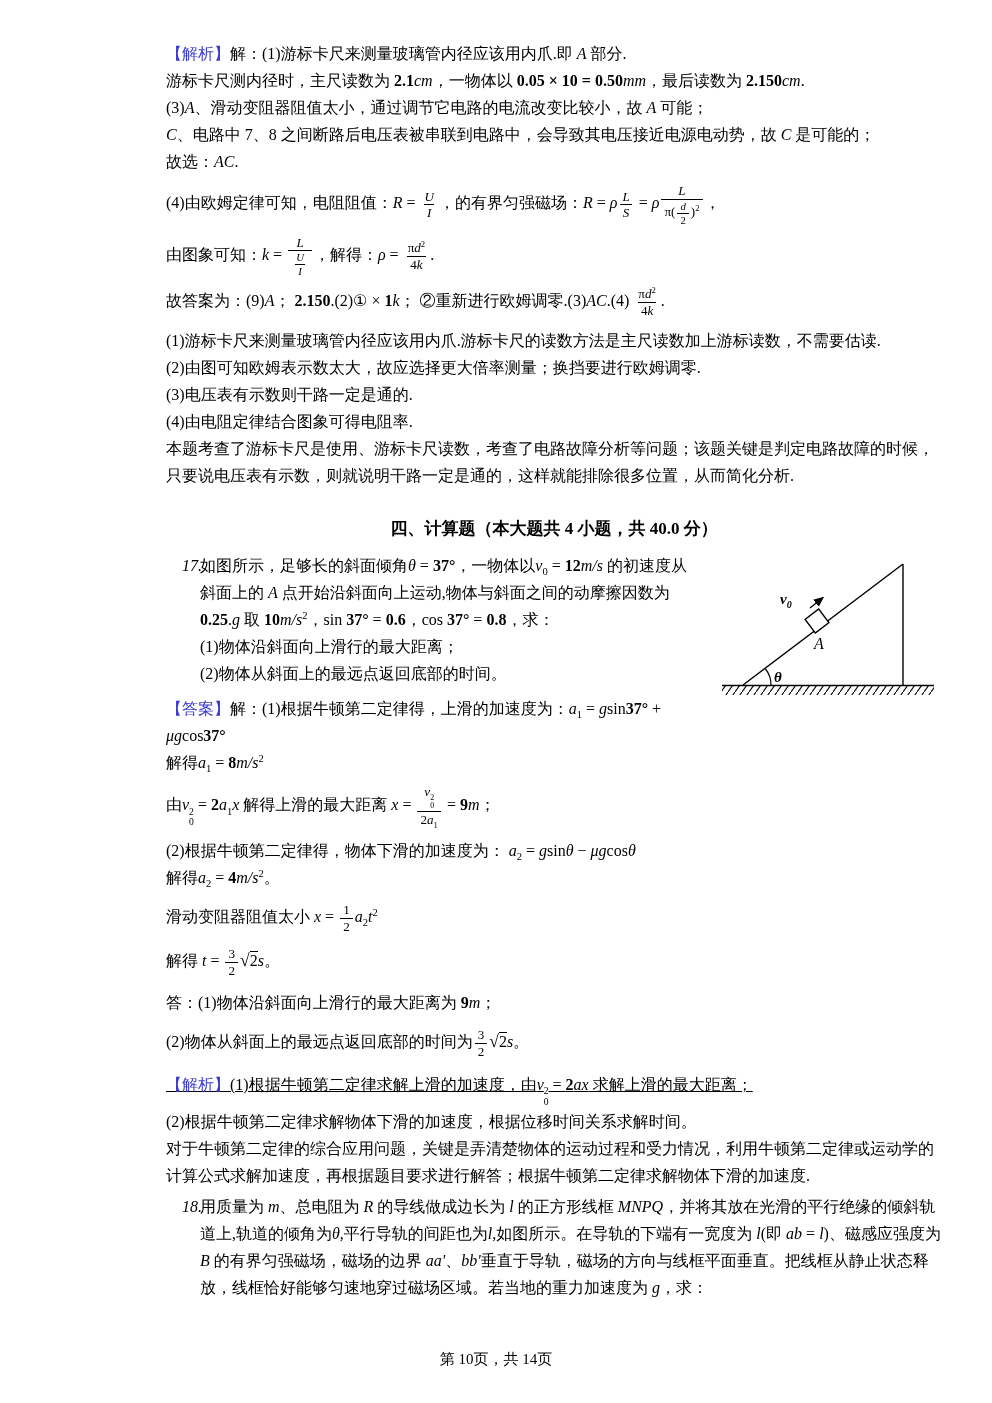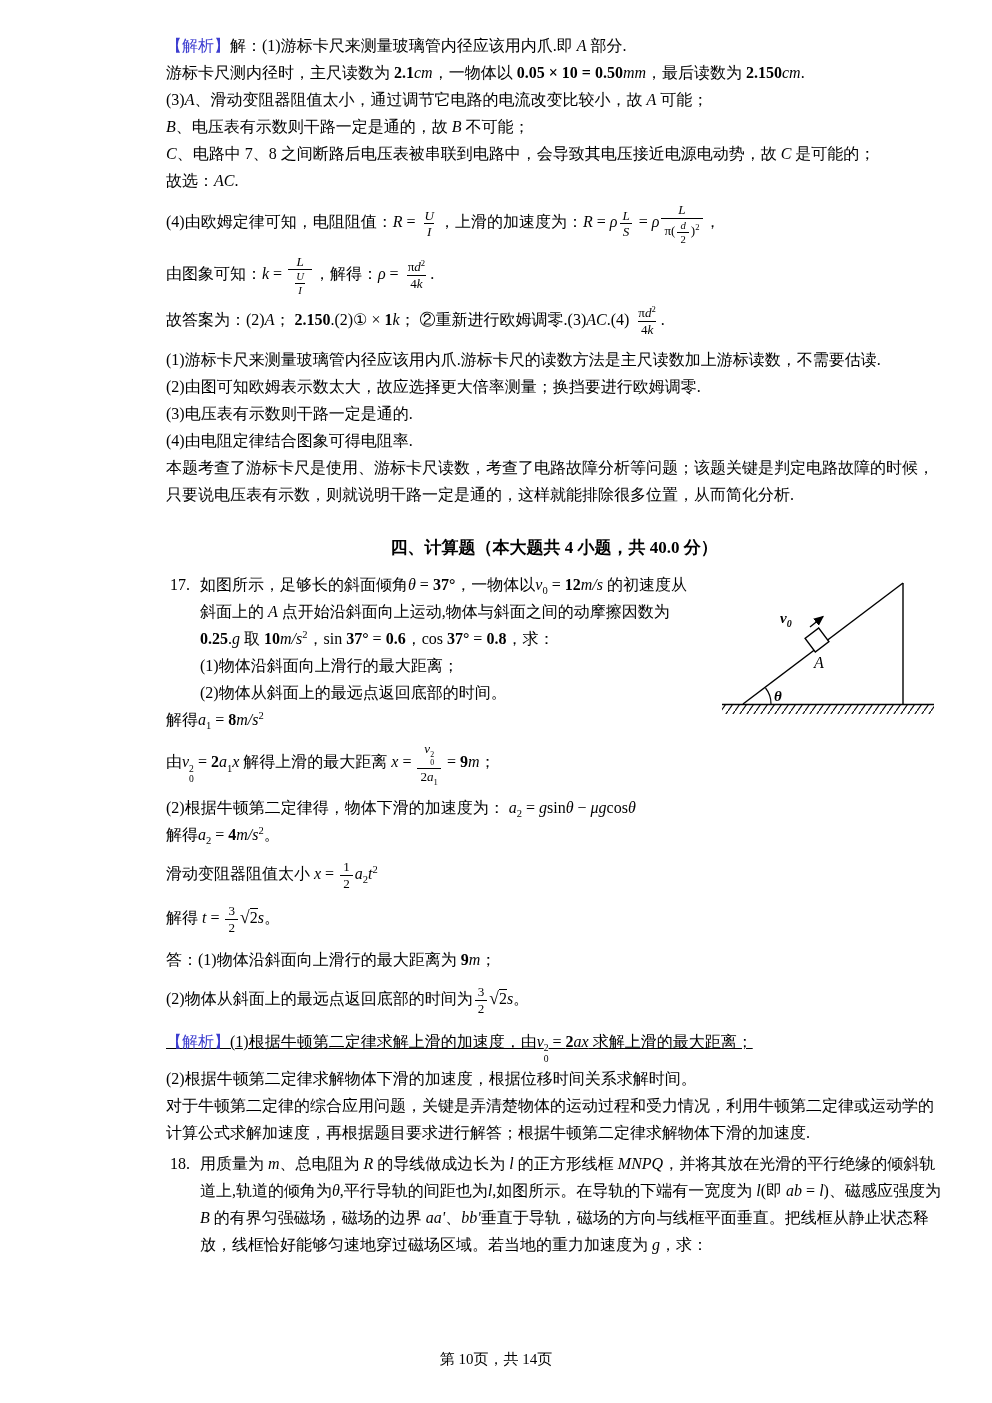--- a/index.html
+++ b/index.html
@@ -3,30 +3,30 @@
 <meta charset="utf-8">
 <style>
   :root{ --blue:#3c3dd0; }
   html,body{ margin:0; padding:0; }
   body{
     width:992px; height:1403px; overflow:hidden; position:relative;
     background:#ffffff; color:#000;
     font-family:"Liberation Serif","DejaVu Serif",serif;
     font-size:16px;
   }
-  .content{ padding:32px 50px 0 166px; }
+  .content{ padding:40px 50px 0 166px; }
   .line{ margin:0; line-height:27px; }
   .hdr{ font-weight:bold; font-size:17px; margin:26px 0 10px 0;text-align:center; }
   .fm{ margin:8px 0; }
   .fm2{ margin:11px 0; }
   .mt6{ margin-top:8px; }
   .mt8{ margin-top:10px;text-decoration:underline; }
   .mt24{ margin-top:26px; }
   .q{ position:relative; padding-left:34px; margin-top:4px; }
-  .qnum{ position:absolute; left:4px; top:0; line-height:27px; }
+  .qnum{ position:absolute; left:16px; top:0; line-height:27px;font-style:italic; }
   .qbody{ line-height:27px; }
   .ind{ margin-left:34px; }
   .it{ font-style:italic; }
   .bd{ font-weight:600; }
   .lbl{ color:var(--blue); }
   .sup{ vertical-align:super; font-size:0.66em; line-height:1; }
   .sub{ vertical-align:sub; font-size:0.66em; line-height:1; }
   .frac{ display:inline-flex; flex-direction:column; align-items:center;
          text-align:center; vertical-align:middle; font-size:0.82em;
          line-height:1.2; margin:0 2px; }
@@ -42,47 +42,46 @@
            text-align:center; font-size:15px; }
 </style>
 </head>
 <body>
 
 <div class="page">
   <div class="content">
       <div class="line"><span class="lbl">【解析】</span><span>解：(1)游标卡尺来测量玻璃管内径应该用内爪.即 </span><span class="it">A</span><span> 部分.</span></div>
       <div class="line"><span>游标卡尺测内径时，主尺读数为 </span><span class="bd">2.1</span><span class="it">cm</span><span>，一物体以 </span><span class="bd">0.05 × 10 = 0.50</span><span class="it">mm</span><span>，最后读数为 </span><span class="bd">2.150</span><span class="it">cm</span><span>.</span></div>
       <div class="line"><span>(3)</span><span class="it">A</span><span>、滑动变阻器阻值太小，通过调节它电路的电流改变比较小，故 </span><span class="it">A</span><span> 可能；</span></div>
-      <div class="line"><span class="it">B</span><span>、电压表有示数则干路一定是通的，故 </span><span class="it">B</span><span> 不可能；</span></div>
       <div class="line"><span class="it">C</span><span>、电路中 7、8 之间断路后电压表被串联到电路中，会导致其电压接近电源电动势，故 </span><span class="it">C</span><span> 是可能的；</span></div>
       <div class="line"><span>故选：</span><span class="it">AC</span><span>.</span></div>
       <div class="line fm"><span>(4)由欧姆定律可知，电阻阻值：</span><span class="it">R</span><span> = </span><span class="frac">
           <span class="fn"><span class="it">U</span></span>
           <span class="fd"><span class="it">I</span></span>
-        </span><span>，上滑的加速度为：</span><span class="it">R</span><span> = </span><span class="it">ρ</span><span class="frac">
+        </span><span>，的有界匀强磁场：</span><span class="it">R</span><span> = </span><span class="it">ρ</span><span class="frac">
           <span class="fn"><span class="it">L</span></span>
           <span class="fd"><span class="it">S</span></span>
         </span><span> = </span><span class="it">ρ</span><span class="frac">
           <span class="fn"><span class="it">L</span></span>
           <span class="fd"><span>π(</span><span class="frac">
               <span class="fn"><span class="it">d</span></span>
               <span class="fd"><span>2</span></span>
             </span><span>)</span><span class="sup">2</span></span>
         </span><span>，</span></div>
       <div class="line fm"><span>由图象可知：</span><span class="it">k</span><span> = </span><span class="frac">
           <span class="fn"><span class="it">L</span></span>
           <span class="fd"><span class="frac">
               <span class="fn"><span class="it">U</span></span>
               <span class="fd"><span class="it">I</span></span>
             </span></span>
         </span><span>，解得：</span><span class="it">ρ</span><span> = </span><span class="frac">
           <span class="fn"><span>π</span><span class="it">d</span><span class="sup">2</span></span>
           <span class="fd"><span>4</span><span class="it">k</span></span>
         </span><span>.</span></div>
-      <div class="line fm"><span>故答案为：(2)</span><span class="it">A</span><span>；  </span><span class="bd">2.150</span><span>.(2)① × </span><span class="bd">1</span><span class="it">k</span><span>；  ②重新进行欧姆调零.(3)</span><span class="it">AC</span><span>.(4) </span><span class="frac">
+      <div class="line fm"><span>故答案为：(9)</span><span class="it">A</span><span>；  </span><span class="bd">2.150</span><span>.(2)① × </span><span class="bd">1</span><span class="it">k</span><span>；  ②重新进行欧姆调零.(3)</span><span class="it">AC</span><span>.(4) </span><span class="frac">
           <span class="fn"><span>π</span><span class="it">d</span><span class="sup">2</span></span>
           <span class="fd"><span>4</span><span class="it">k</span></span>
         </span><span>.</span></div>
       <div class="line mt6"><span>(1)游标卡尺来测量玻璃管内径应该用内爪.游标卡尺的读数方法是主尺读数加上游标读数，不需要估读.</span></div>
       <div class="line"><span>(2)由图可知欧姆表示数太大，故应选择更大倍率测量；换挡要进行欧姆调零.</span></div>
       <div class="line"><span>(3)电压表有示数则干路一定是通的.</span></div>
       <div class="line"><span>(4)由电阻定律结合图象可得电阻率.</span></div>
       <div class="line"><span>本题考查了游标卡尺是使用、游标卡尺读数，考查了电路故障分析等问题；该题关键是判定电路故障的时候，只要说电压表有示数，则就说明干路一定是通的，这样就能排除很多位置，从而简化分析.</span></div>
       <div class="line hdr"><span>四、计算题（本大题共 4 小题，共 40.0 分）</span></div>
       <div class="q">
@@ -105,20 +104,21 @@
     <text x="60" y="130" font-style="italic" font-weight="bold" font-size="15">θ</text>
     <rect x="94.5" y="60.5" width="17" height="17" transform="rotate(-37 103 69)" fill="#fff" stroke="#000" stroke-width="1.4"></rect>
     <line x1="96" y1="56" x2="109" y2="45.5" stroke="#000" stroke-width="1.3" marker-end="url(#arr)"></line>
     <text x="66" y="52" font-style="italic" font-weight="bold" font-size="15"><tspan>v</tspan><tspan dy="4" font-size="10">0</tspan></text>
     <text x="100" y="97" font-style="italic" font-size="16">A</text>
   </svg>
 <span>如图所示，足够长的斜面倾角</span><span class="it">θ</span><span> = </span><span class="bd">37°</span><span>，一物体以</span><span class="it">v</span><span class="sub">0</span><span> = </span><span class="bd">12</span><span class="it">m/s</span><span> 的初速度从斜面上的 </span><span class="it">A</span><span> 点开始沿斜面向上运动,物体与斜面之间的动摩擦因数为 </span><span class="bd">0.25</span><span>.</span><span class="it">g</span><span> 取 </span><span class="bd">10</span><span class="it">m/s</span><span class="sup">2</span><span>，sin </span><span class="bd">37°</span><span> = </span><span class="bd">0.6</span><span>，cos </span><span class="bd">37°</span><span> = </span><span class="bd">0.8</span><span>，求：</span></div>
       </div>
       <div class="line ind"><span>(1)物体沿斜面向上滑行的最大距离；</span></div>
       <div class="line ind"><span>(2)物体从斜面上的最远点返回底部的时间。</span></div>
+      <div class="line mt6"><span class="lbl">【答案】</span><span>解：(1)根据牛顿第二定律得，上滑的加速度为：</span><span class="it">a</span><span class="sub">1</span><span> = </span><span class="it">g</span><span>sin</span><span class="bd">37°</span><span> + </span><span class="it">μg</span><span>cos</span><span class="bd">37°</span></div>
       <div class="line"><span>解得</span><span class="it">a</span><span class="sub">1</span><span> = </span><span class="bd">8</span><span class="it">m/s</span><span class="sup">2</span></div>
       <div class="line fm"><span>由</span><span class="it">v</span><span class="ss">
           <span>2</span>
           <span>0</span>
         </span><span> = </span><span class="bd">2</span><span class="it">a</span><span class="sub">1</span><span class="it">x</span><span> 解得上滑的最大距离 </span><span class="it">x</span><span> = </span><span class="frac">
           <span class="fn"><span class="it">v</span><span class="ss">
               <span>2</span>
               <span>0</span>
             </span></span>
           <span class="fd"><span>2</span><span class="it">a</span><span class="sub">1</span></span>

